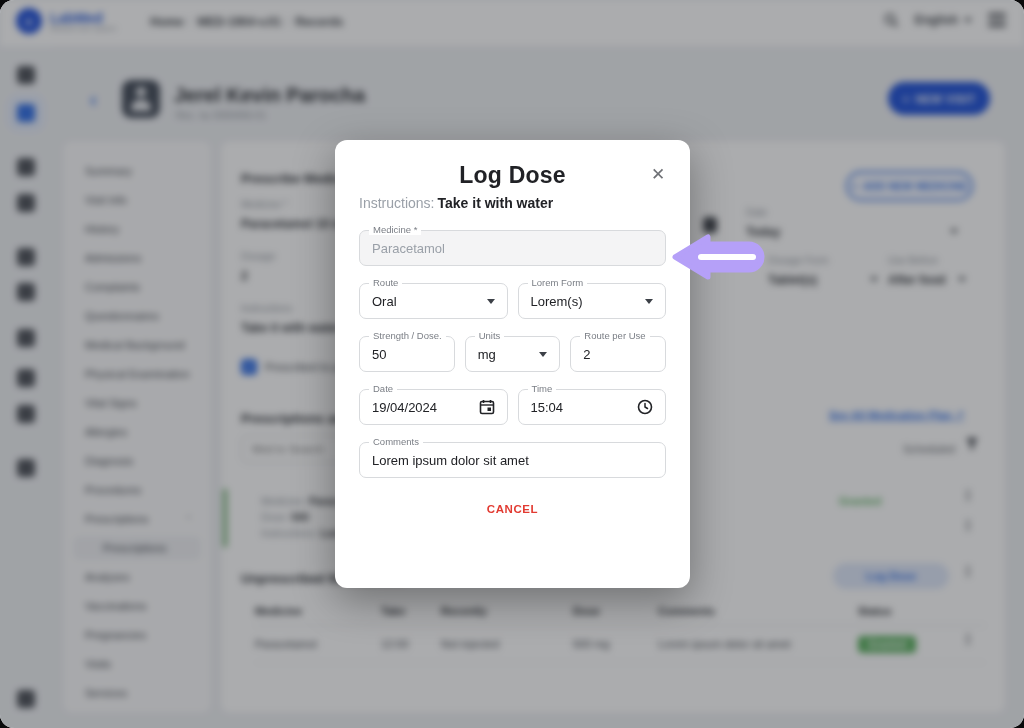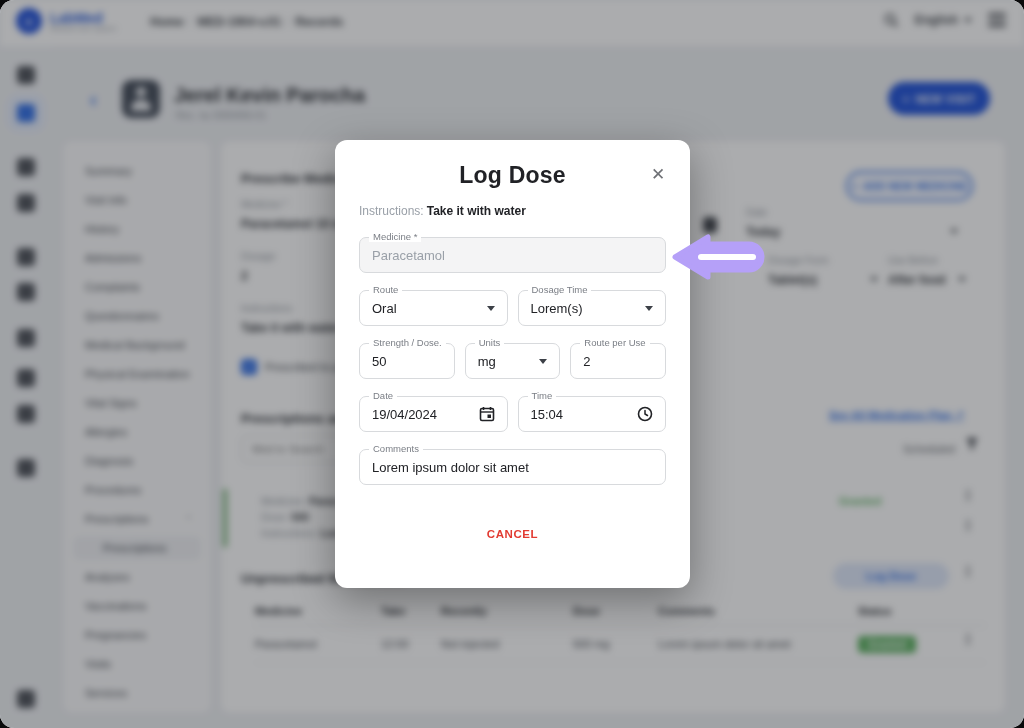--- a/index.html
+++ b/index.html
@@ -71,37 +71,37 @@
   .tbl-head,.tbl-row{display:grid;grid-template-columns:126px 60px 132px 85px 200px 1fr;align-items:center;}
   .tbl-head{height:28px;border-bottom:1px solid #e2e3e6;font-size:11px;font-weight:bold;color:#23262b;}
   .tbl-row{height:36px;font-size:11px;color:#3c4047;border-bottom:1px solid #eceef0;}
   .badge{display:inline-block;background:#57ae5b;color:#fff;font-size:10px;font-weight:bold;border-radius:4px;padding:3px 10px;}
   
   .scrim{position:absolute;inset:0;background:rgba(35,37,42,.38);z-index:10;}
   
   .modal{position:absolute;left:335px;top:140px;width:355px;height:448px;background:#fff;border-radius:12px;z-index:20;box-sizing:border-box;padding:22px 24px;box-shadow:0 12px 40px rgba(0,0,0,.35);}
   .m-title{font-size:23px;font-weight:bold;color:#212226;letter-spacing:.2px;text-align:center;}
   .m-close{position:absolute;right:20px;top:22px;width:24px;height:24px;border:none;background:none;color:#6f7176;font-size:17px;cursor:pointer;padding:0;}
-  .m-instr{margin-top:15px;font-size:12px;color:#9aa0a8;}
+  .m-instr{margin-top:6px;font-size:14px;color:#9aa0a8;}
   .m-instr b{color:#212226;margin-left:3px;}
   .fld{position:relative;border:1px solid #d8dadd;border-radius:7px;height:36px;display:flex;align-items:center;padding:0 12px;background:#fff;box-sizing:border-box;flex:1;}
   .fld .flabel{position:absolute;top:-7px;left:9px;background:#fff;padding:0 4px;font-size:9.5px;color:#7a7e85;white-space:nowrap;}
   .fld .fval, .fld input{font-size:13px;color:#212226;border:none;outline:none;background:transparent;width:100%;padding:0;font-family:inherit;}
   .fld.disabled{background:#f4f4f5;}
   .fld.disabled input{color:#9aa0a8;}
   .fld .caret{margin-left:auto;border-top-color:#3c4047;flex:none;}
   .fld .ficon{margin-left:auto;flex:none;display:flex;}
   .m-row{display:flex;gap:10px;margin-top:17px;}
   .m-med{margin-top:19px;}
   .btn-row{display:flex;gap:10px;margin-top:16px;}
   .btn{flex:1;height:29px;border:none;border-radius:5px;font-size:10.5px;font-weight:bold;letter-spacing:.4px;cursor:pointer;display:flex;align-items:center;justify-content:center;gap:7px;font-family:inherit;}
   .btn.na{background:#fadddd;color:#e23b32;}
   .btn.na .caret{border-top-color:#e23b32;}
   .btn.adm{background:#2d6ce5;color:#fff;}
-  .btn-cancel{display:block;margin:26px auto 0;border:none;background:none;color:#e23b32;font-size:11.5px;font-weight:bold;letter-spacing:.6px;cursor:pointer;font-family:inherit;}
+  .btn-cancel{display:block;margin:8px auto 0;border:none;background:none;color:#e23b32;font-size:11.5px;font-weight:bold;letter-spacing:.6px;cursor:pointer;font-family:inherit;}
   
   .arrow{position:absolute;left:670px;top:230px;z-index:30;}
 </style>
 </head>
 <body>
 
 <div class="app">
 
   <div class="bg">
     <div class="bg-inner">
@@ -372,21 +372,21 @@
       <input readonly="" value="Paracetamol" style="">
     </div>
 
     <div class="m-row">
       <div class="fld">
         <span class="flabel">Route</span>
         <span class="fval">Oral</span>
         <span class="caret"></span>
       </div>
       <div class="fld">
-        <span class="flabel">Dosage Time</span>
+        <span class="flabel">Lorem Form</span>
         <span class="fval">Lorem(s)</span>
         <span class="caret"></span>
       </div>
     </div>
 
     <div class="m-row">
       <div class="fld">
         <span class="flabel">Strength / Dose.</span>
         <input value="50" style="">
       </div>

